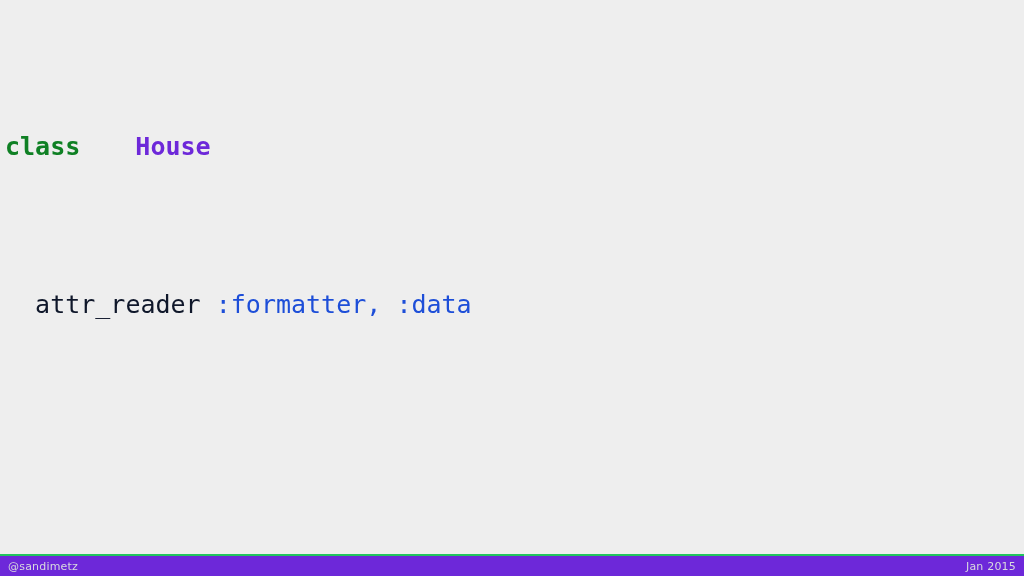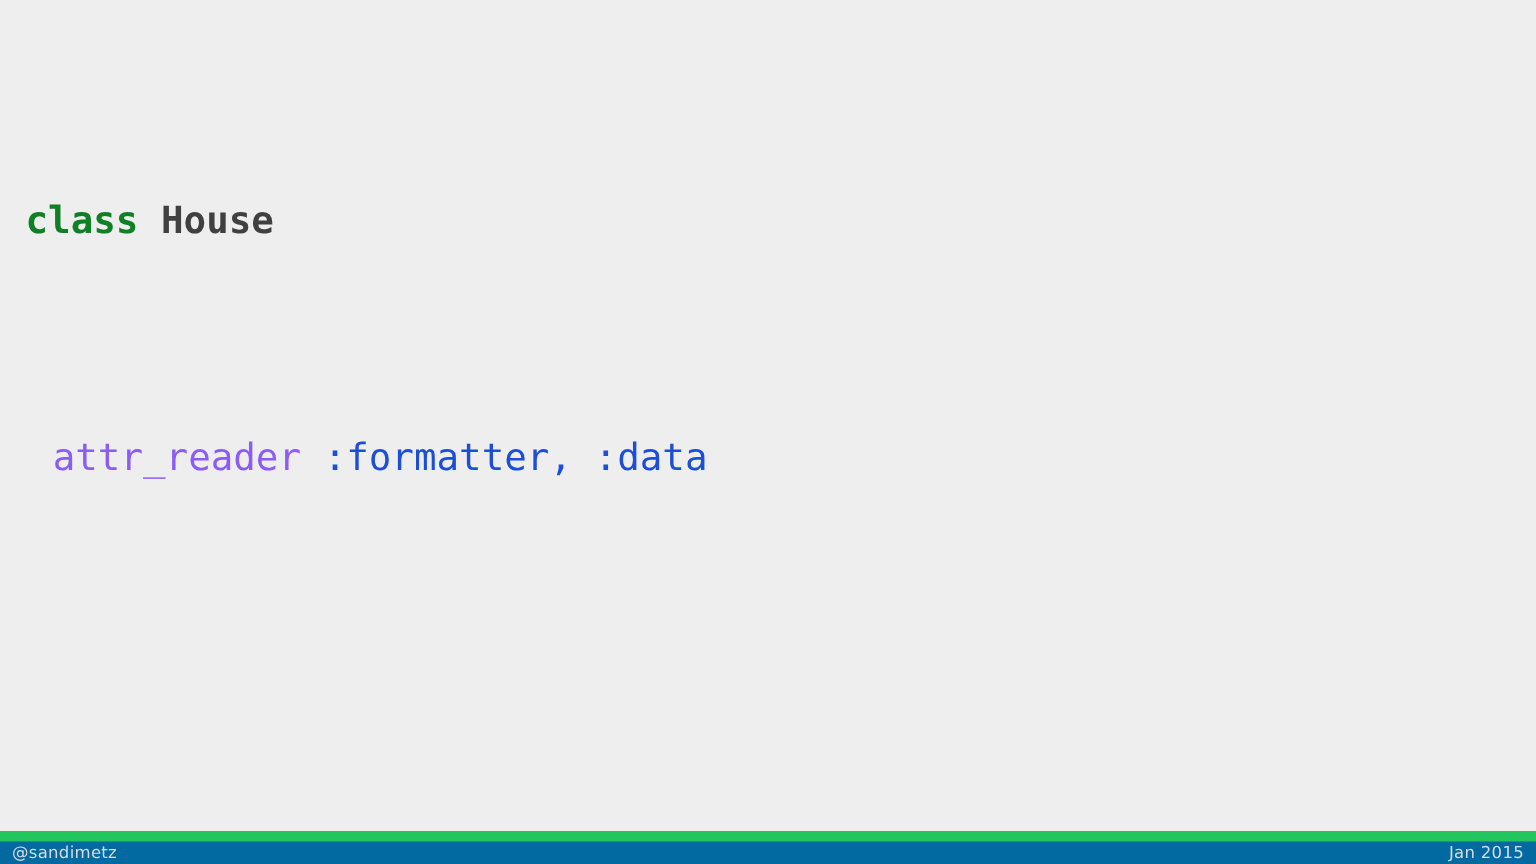--- a/index.html
+++ b/index.html
@@ -36,35 +36,35 @@
   .line {
     height: 31.5px;
     white-space: pre;
     padding-left: 5px;
   }
   .line.blank {
     height: 31.5px;
   }
 
   
-  .kw        { color: #0f8024; font-weight: bold; margin-left: 12px; }      
-  .kw-soft   { color: #8b5cf6; }                          
-  .const     { color: #404040; font-weight: bold; }                          
+  .kw        { color: #0f8024; font-weight: bold; }      
+  .kw-soft   { color: #0f172a; }                          
+  .const     { color: #6d28d9; font-weight: bold; margin-left: 40px; }                          
   .sym       { color: #1d4ed8; }
   .plain     { color: #1a1a1a; }
 
   
   .footer {
     position: absolute;
     left: 0;
     bottom: 0;
     width: 1024px;
     height: 22px;
-    background: #0369a1;
-    border-top: 7px solid #22c55e;
+    background: #6d28d9;
+    border-top: 2px solid #22c55e;
     box-sizing: border-box;
     display: flex;
     align-items: center;
     justify-content: space-between;
     padding: 0 8px;
   }
   .footer-left, .footer-right {
     font-family: "DejaVu Sans", sans-serif;
     font-size: 11px;
     color: #d8dade;

